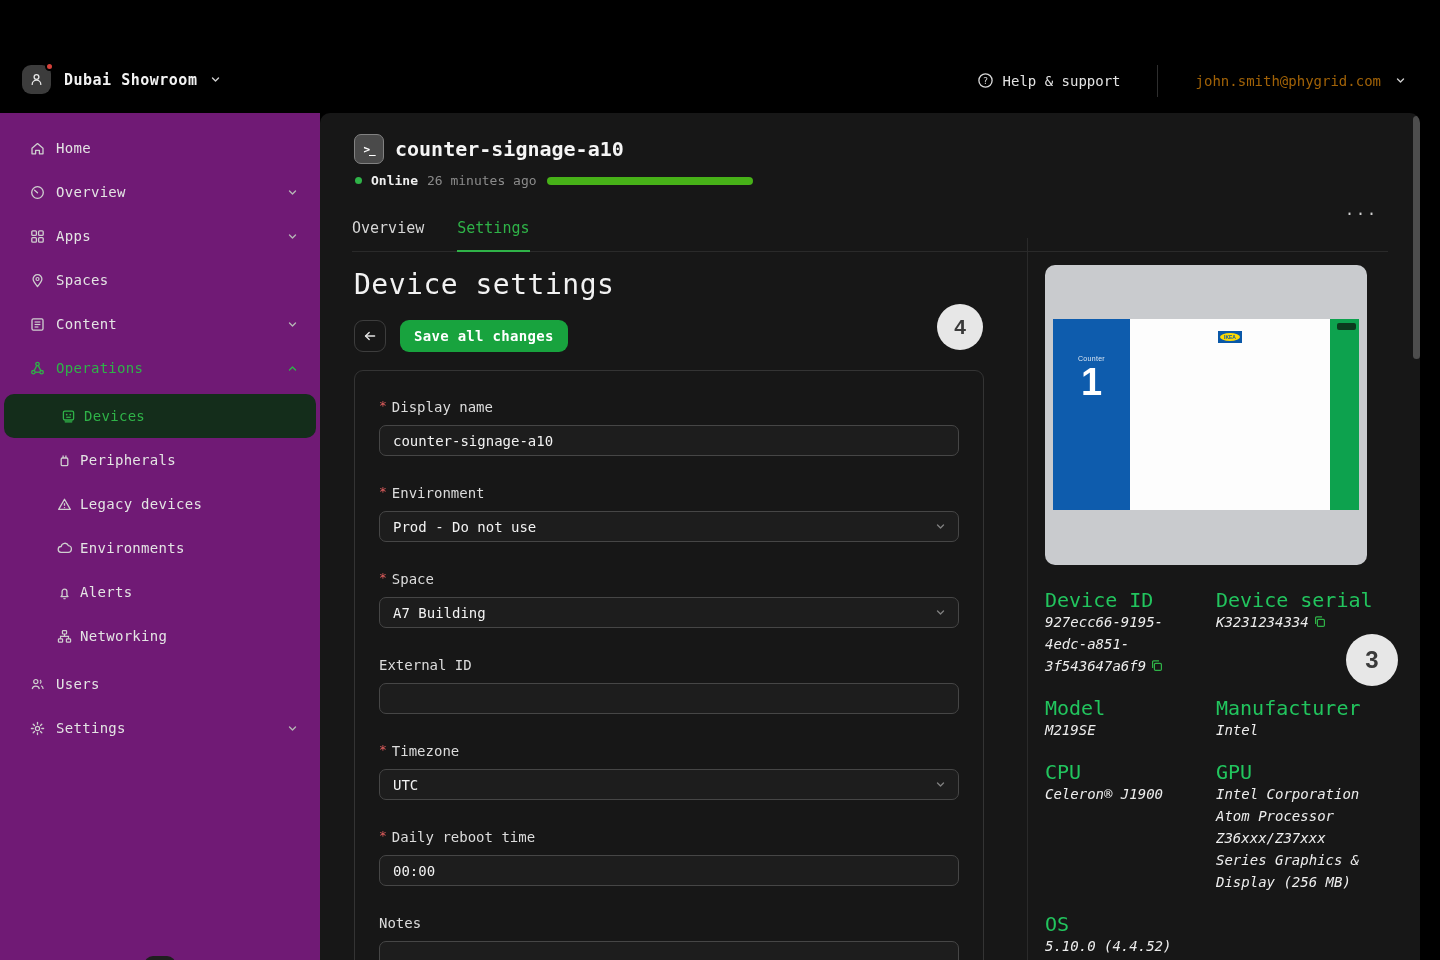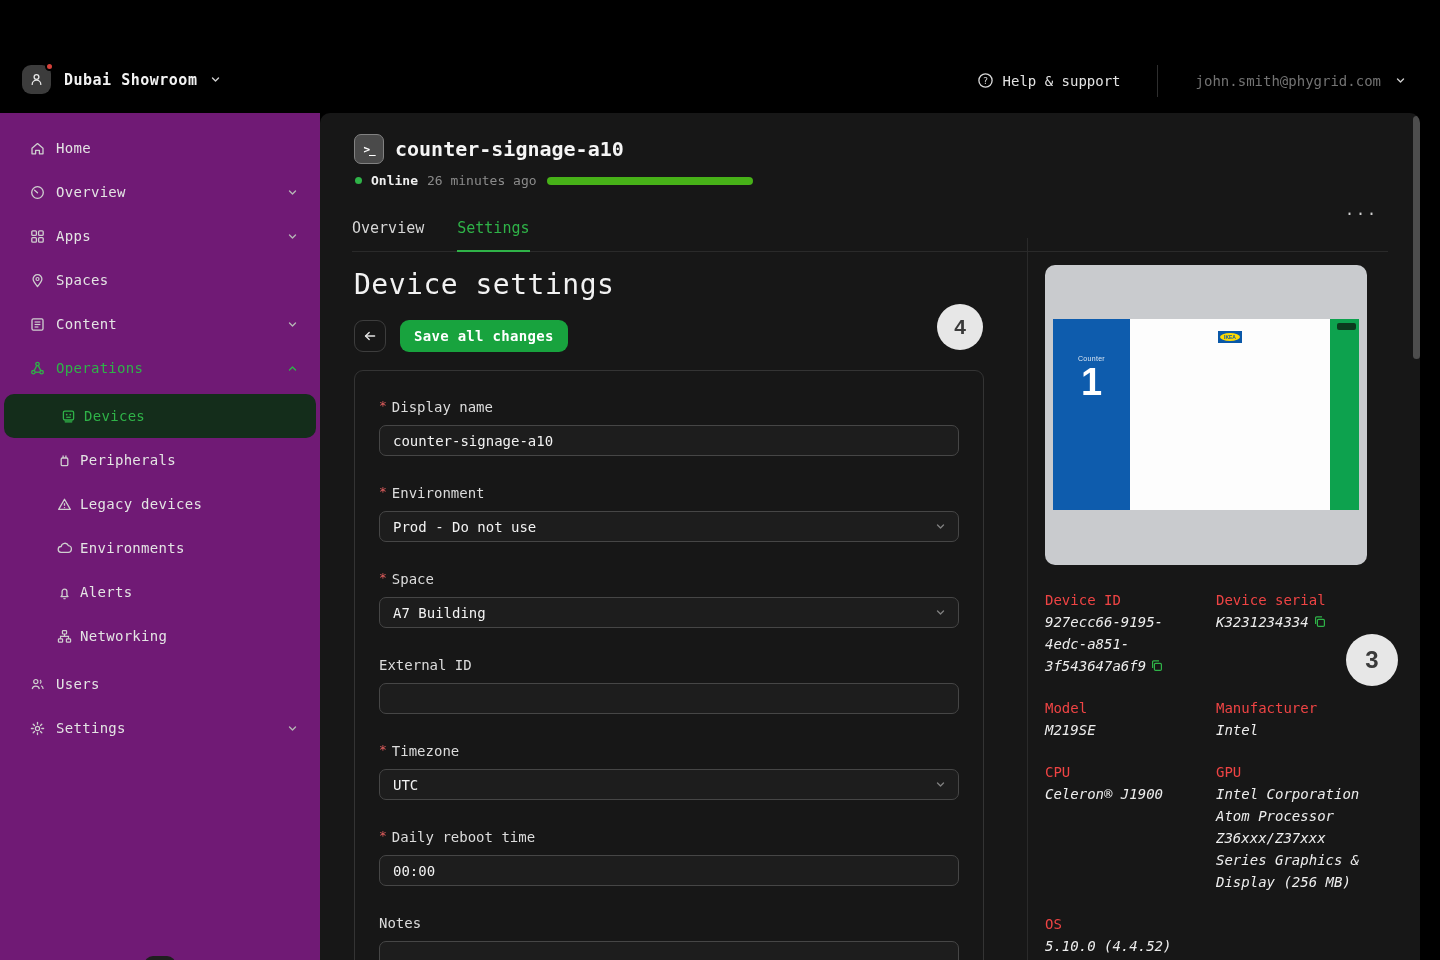--- a/index.html
+++ b/index.html
@@ -10,21 +10,21 @@
   
   .topbar { position:absolute; top:0; left:0; width:1440px; height:65px; background:#000; }
   .workspace { position:absolute; left:22px; top:17px; display:flex; align-items:center; cursor:pointer; }
   .avatar-box { position:relative; width:29px; height:29px; background:#3c3c3c; border-radius:9px; display:flex; align-items:center; justify-content:center; }
   .notif-dot { position:absolute; top:-3px; right:-3px; width:9px; height:9px; background:#d6413a; border-radius:50%; border:2px solid #000; }
   .ws-name { margin-left:13px; font-size:15px; font-weight:bold; color:#f2f2f2; letter-spacing:.5px; }
   .ws-chev { margin-left:12px; display:flex; }
   .tb-right { position:absolute; right:33px; top:0; height:65px; display:flex; align-items:center; }
   .help { display:flex; align-items:center; gap:9px; font-size:14px; color:#e3e3e3; cursor:pointer; }
   .tb-divider { width:1px; height:32px; background:#2e2e2e; margin:0 38px 0 36px; }
-  .user-menu { display:flex; align-items:center; gap:13px; font-size:14px; color:#737373; cursor:pointer; }
+  .user-menu { display:flex; align-items:center; gap:13px; font-size:14px; color:#a16207; cursor:pointer; }
 
   
   .sidebar { position:absolute; top:65px; left:0; width:320px; height:895px; background:#701a75; }
   .nav-item { position:absolute; left:0; width:320px; height:44px; display:flex; align-items:center; padding-left:29px; font-size:14px; color:#e4e4e4; cursor:pointer; }
   .nav-item .ic { width:17px; height:17px; display:flex; margin-right:10px; flex:none; }
   .nav-item .lbl { letter-spacing:.3px; }
   .nav-item .chev { position:absolute; right:21px; display:flex; }
   .nav-sub { padding-left:56px; }
   .nav-sub .ic { margin-right:7px; }
   .nav-green { color:#2fb348; }
@@ -72,21 +72,21 @@
   .shot-blue { width:77px; background:#0e5cad; color:#fff; text-align:center; }
   .c-lbl { margin-top:36px; font-family:"Liberation Sans", sans-serif; font-size:7px; opacity:.85; letter-spacing:.3px; }
   .c-val { font-family:"Liberation Sans", sans-serif; font-size:38px; font-weight:bold; line-height:1.1; }
   .shot-white { width:200px; background:#fdfdfd; position:relative; }
   .ikea { position:absolute; left:50%; top:12px; transform:translateX(-50%); width:24px; height:12px; background:#0a58a8; display:flex; align-items:center; justify-content:center; }
   .ikea-oval { width:20px; height:8px; background:#ffdb00; border-radius:50%; display:flex; align-items:center; justify-content:center; font-family:"Liberation Sans", sans-serif; font-weight:bold; font-size:5px; color:#0a58a8; letter-spacing:0; }
   .shot-green { width:29px; background:#0da24e; position:relative; }
   .shot-badge { position:absolute; top:4px; right:3px; width:19px; height:7px; background:#0c3b1e; border-radius:2px; }
 
   .details { margin-top:24px; display:grid; grid-template-columns:155px 164px; column-gap:16px; row-gap:20px; }
-  .d-label { font-size:14px; color:#ef4444; line-height:22px; }
+  .d-label { font-size:20px; color:#22c55e; line-height:22px; }
   .d-value { font-size:14px; color:#ededed; line-height:22px; overflow-wrap:break-word;font-style:italic; }
   .copy-ic { display:inline-block; vertical-align:-1px; margin-left:4px; cursor:pointer; }
   .span-cut { grid-column:1 / 2; }
 
   
   .scroll-thumb { position:absolute; right:0px; top:3px; width:7px; height:243px; background:#4d4d4d; border-radius:4px; cursor:pointer; }
   .mark { position:absolute; background:#e7e7e7; color:#3a3a3a; border-radius:50%; display:flex; align-items:center; justify-content:center; font-family:"Liberation Sans", sans-serif; font-weight:bold; }
   .mark-4 { left:937px; top:256px; width:46px; height:46px; font-size:21px; }
   .mark-3 { left:1346px; top:586px; width:52px; height:52px; font-size:24px; }
 

